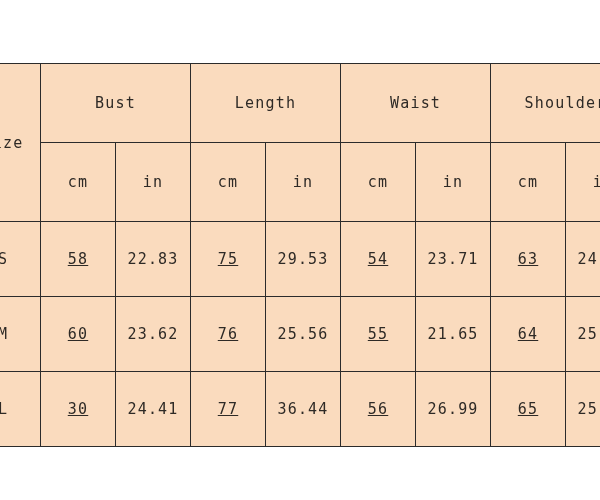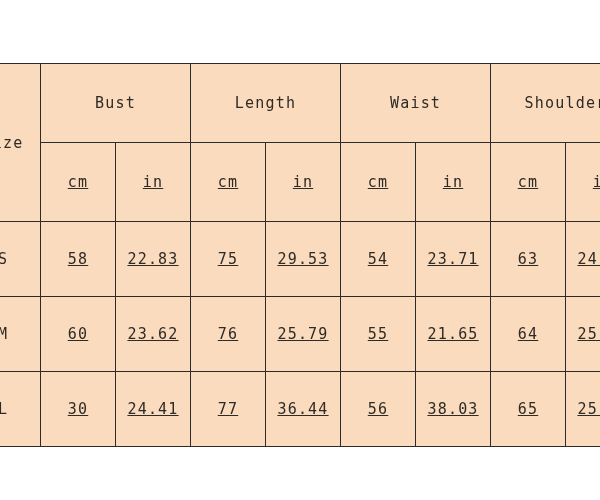--- a/index.html
+++ b/index.html
@@ -46,42 +46,41 @@
     font-size: 15px;
     letter-spacing: 1.2px;
     background: #fadbbe;
   }
 
   
   col.c-size { width: 75px; }
   col.c-data { width: 75px; }
 
   tr.group-head th { height: 78px; font-size: 15px; }
-  tr.unit-head th  { height: 78px; font-size: 14px; text-decoration: underline; }
+  tr.unit-head th  { height: 78px; font-size: 14px; }
   tr.data-row td   { height: 74px; font-size: 15px; }
 
   th.size-head {
     font-size: 15px;
     text-align: center;
   }
 
   
   tr.group-head th.group-cell { border-bottom: 2px solid #8a6a45; }
 
   td.size-cell {
     background: #fadbbe;
     text-align: center;
   }
   td.cm-cell {
     background: #bcdee8;
     text-decoration: underline;
   }
   td.in-cell {
     background: #fbbf00;
-    text-decoration: underline;
   }
 </style>
 </head>
 <body>
 
 <div id="chart-viewport">
   <table id="size-chart">
     <colgroup>
       <col class="c-size">
       <col class="c-data">
@@ -122,32 +121,32 @@
         <td class="cm-cell">54</td>
         <td class="in-cell">23.71</td>
         <td class="cm-cell">63</td>
         <td class="in-cell">24.80</td>
       </tr>
       <tr class="data-row">
         <td class="size-cell">M</td>
         <td class="cm-cell">60</td>
         <td class="in-cell">23.62</td>
         <td class="cm-cell">76</td>
-        <td class="in-cell">25.79</td>
+        <td class="in-cell">25.56</td>
         <td class="cm-cell">55</td>
         <td class="in-cell">21.65</td>
         <td class="cm-cell">64</td>
         <td class="in-cell">25.20</td>
       </tr>
       <tr class="data-row">
         <td class="size-cell">L</td>
         <td class="cm-cell">30</td>
         <td class="in-cell">24.41</td>
         <td class="cm-cell">77</td>
         <td class="in-cell">36.44</td>
         <td class="cm-cell">56</td>
-        <td class="in-cell">38.03</td>
+        <td class="in-cell">26.99</td>
         <td class="cm-cell">65</td>
         <td class="in-cell">25.59</td>
       </tr>
     </tbody>
   </table>
 </div>
 
 </body></html>

